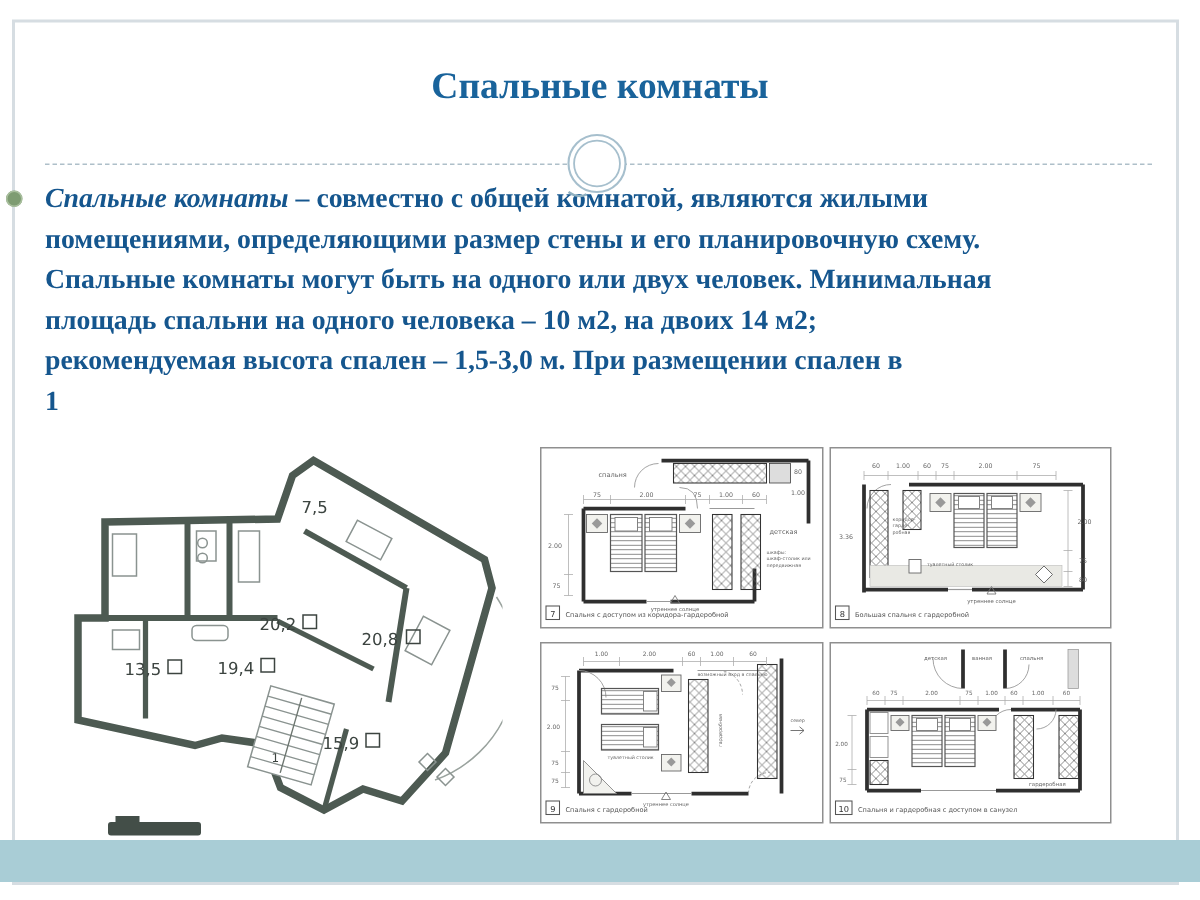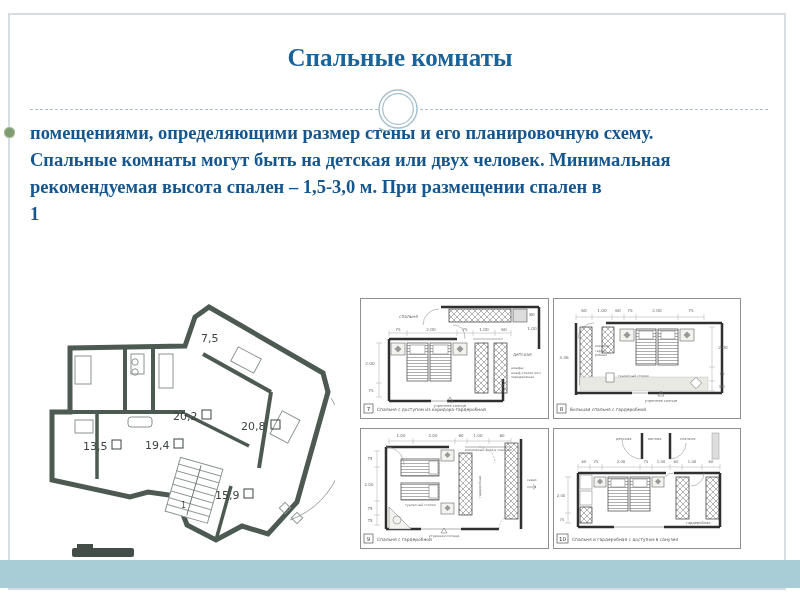--- a/index.html
+++ b/index.html
@@ -49,22 +49,24 @@
 
 <svg class="ring" width="48" height="48">
   <circle cx="24" cy="23" r="19" fill="#fff" stroke="#a6bfcd" stroke-width="1.4"></circle>
   <circle cx="24" cy="23" r="15.3" fill="none" stroke="#a6bfcd" stroke-width="1.2"></circle>
   <path d="M5,42 C9,45 14,45.5 17,43.5" fill="none" stroke="#8fb0c0" stroke-width="1.5"></path>
 </svg>
 
 <div class="bullet"></div>
 
 <div class="para">
+  <div class="body-line"><span class="lead">Спальные комнаты</span><span> – совместно с общей комнатой, являются жилыми</span></div>
   <div class="body-line">помещениями, определяющими размер стены и его планировочную схему.</div>
-  <div class="body-line">Спальные комнаты могут быть на детская или двух человек. Минимальная</div>
+  <div class="body-line">Спальные комнаты могут быть на одного или двух человек. Минимальная</div>
+  <div class="body-line">площадь спальни на одного человека – 10 м2, на двоих 14 м2;</div>
   <div class="body-line">рекомендуемая высота спален – 1,5-3,0 м. При размещении спален в</div>
   <div class="body-line">1</div>
 </div>
 
 <svg class="plan" width="300" height="264" viewBox="0 0 300 264">
   <g>
     <path d="M35,52 L150,50 L160,21 L174,11 L288,77 L293,96 L262,206 L233,238 L207,230 L181,244 L152,229 L141,200 L113,196 L95,201 L17,184 L17,116 L35,116 Z" fill="#fff" stroke="#4d5a52" stroke-width="5" stroke-linejoin="miter"></path>
     <path d="M255,224 A82,82 0 0,0 296,102" fill="none" stroke="#9aa39e" stroke-width="1"></path>
   </g>
   <g stroke="#4d5a52" fill="none">

